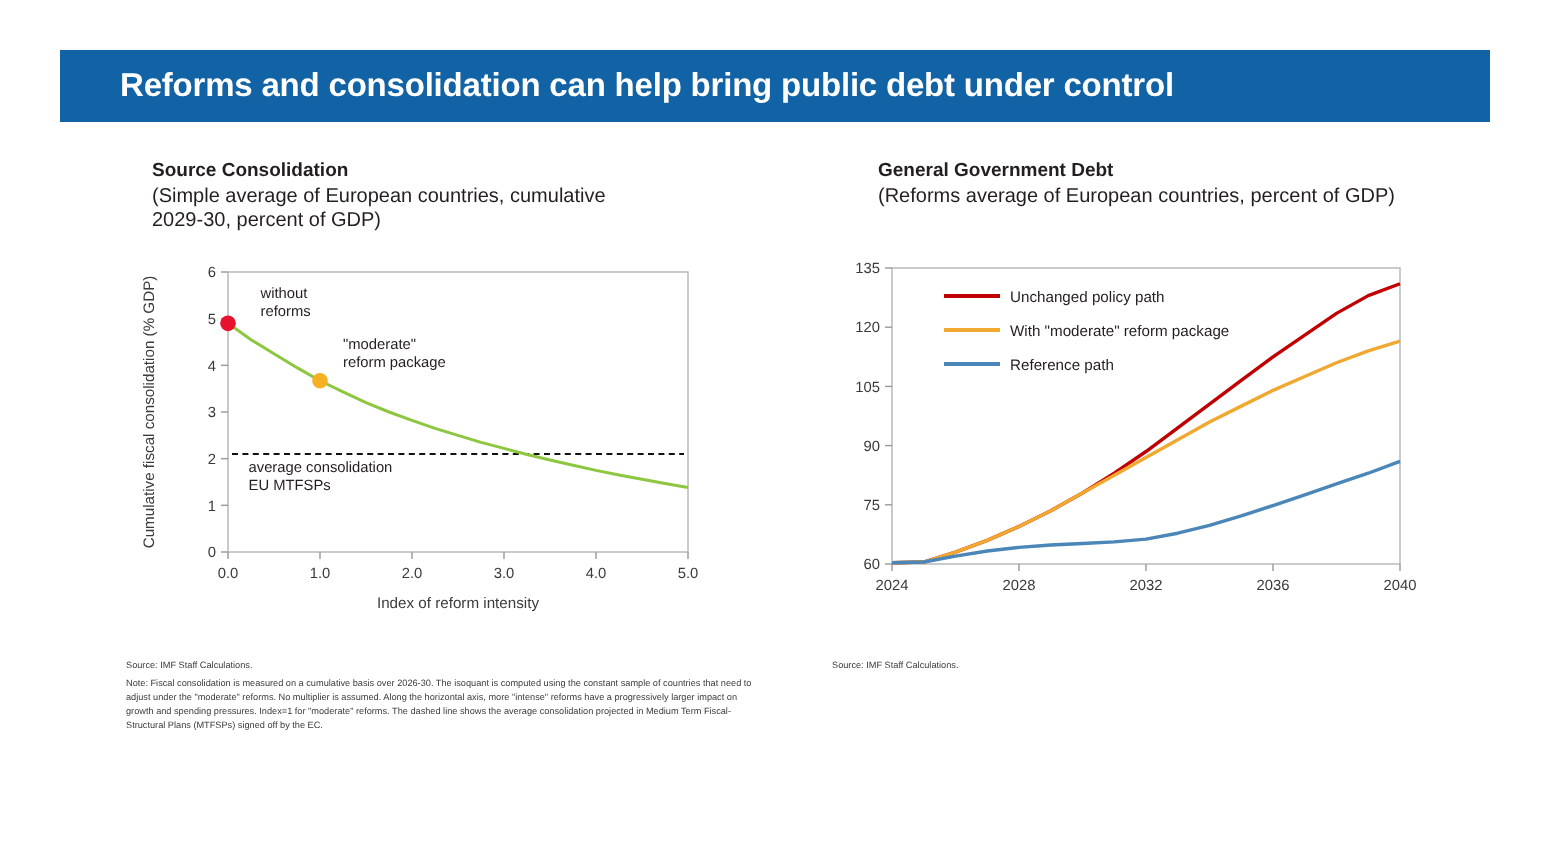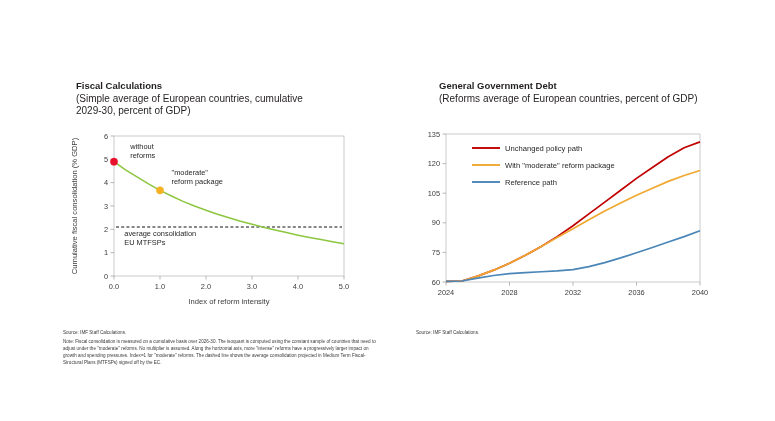--- a/index.html
+++ b/index.html
@@ -100,23 +100,26 @@
   .footnote-left  { left: 63px;  top: 329px; width: 320px; }
   .footnote-right { left: 416px; top: 329px; width: 320px; }
   .footnote .src { display: block; }
   .footnote .note { display: block; margin-top: 1.4px; }
 </style>
 </head>
 <body>
 
 <div class="slide">
 
+  <div class="title-banner">
+    <div class="title-banner-text">Reforms and consolidation can help bring public debt under control</div>
+  </div>
 
   <div class="panel panel-left">
-    <div class="panel-title">Fiscal Calculations</div>
+    <div class="panel-title">Source Consolidation</div>
     <div class="panel-sub">(Simple average of European countries, cumulative</div>
     <div class="panel-sub">2029-30, percent of GDP)</div>
   </div>
 
   <div class="panel panel-right">
     <div class="panel-title">General Government Debt</div>
     <div class="panel-sub">(Reforms average of European countries, percent of GDP)</div>
   </div>
 
   <div class="chart-wrap chart-left">

